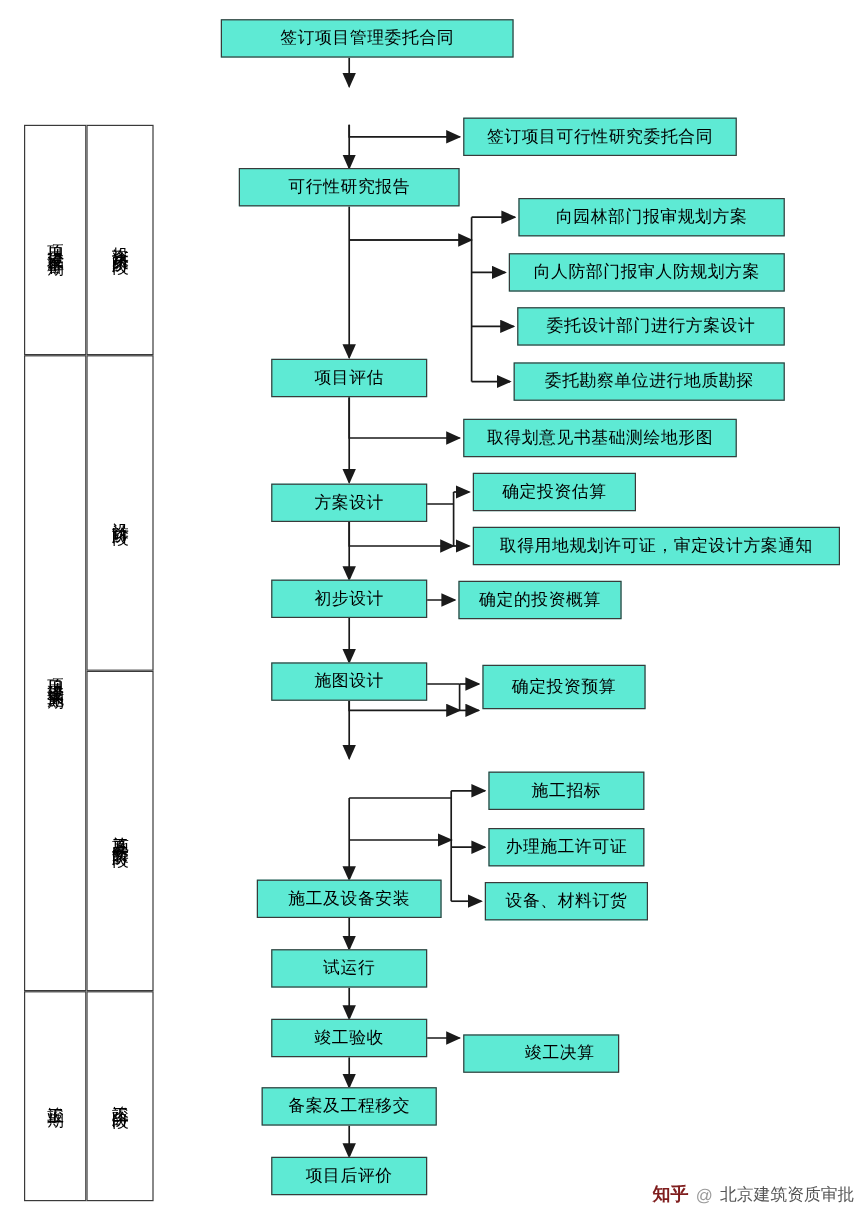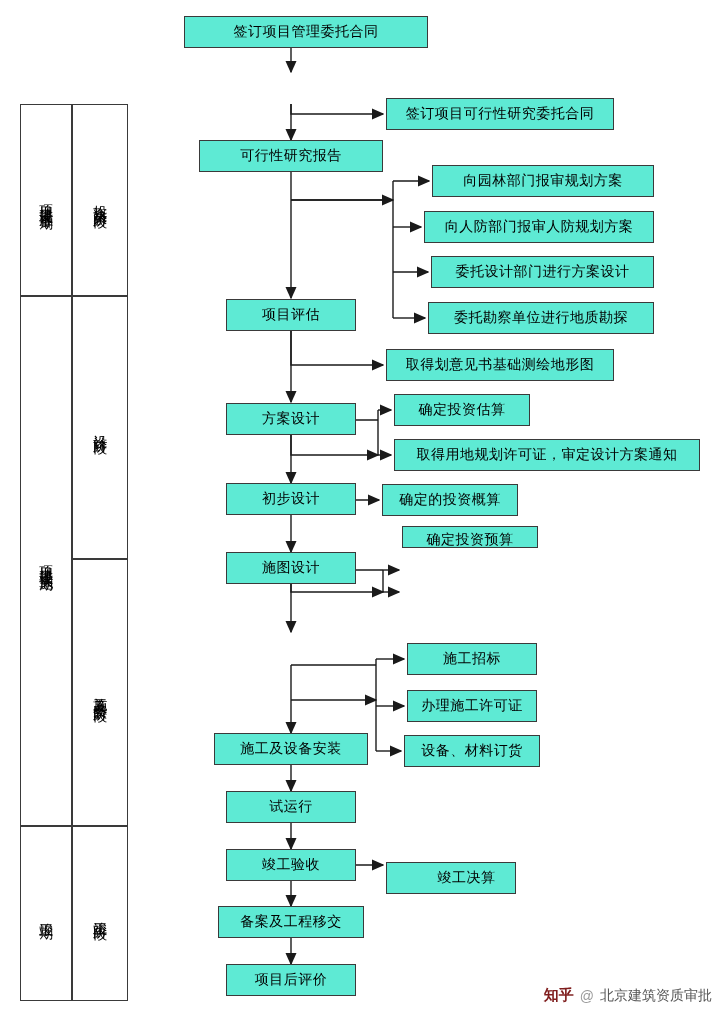--- a/index.html
+++ b/index.html
@@ -224,21 +224,21 @@
   </div>
   <div class="node" style="left:394px;top:394px;width:136px;height:32px;">
     <span>确定投资估算</span>
   </div>
   <div class="node" style="left:394px;top:439px;width:306px;height:32px;">
     <span>取得用地规划许可证，审定设计方案通知</span>
   </div>
   <div class="node" style="left:382px;top:484px;width:136px;height:32px;">
     <span>确定的投资概算</span>
   </div>
-  <div class="node" style="left:402px;top:526px;width:136px;height:22px;align-items:flex-end;">
+  <div class="node" style="left:402px;top:554px;width:136px;height:37px;">
     <span>确定投资预算</span>
   </div>
   <div class="node" style="left:407px;top:643px;width:130px;height:32px;">
     <span>施工招标</span>
   </div>
   <div class="node" style="left:407px;top:690px;width:130px;height:32px;">
     <span>办理施工许可证</span>
   </div>
   <div class="node" style="left:404px;top:735px;width:136px;height:32px;">
     <span>设备、材料订货</span>

